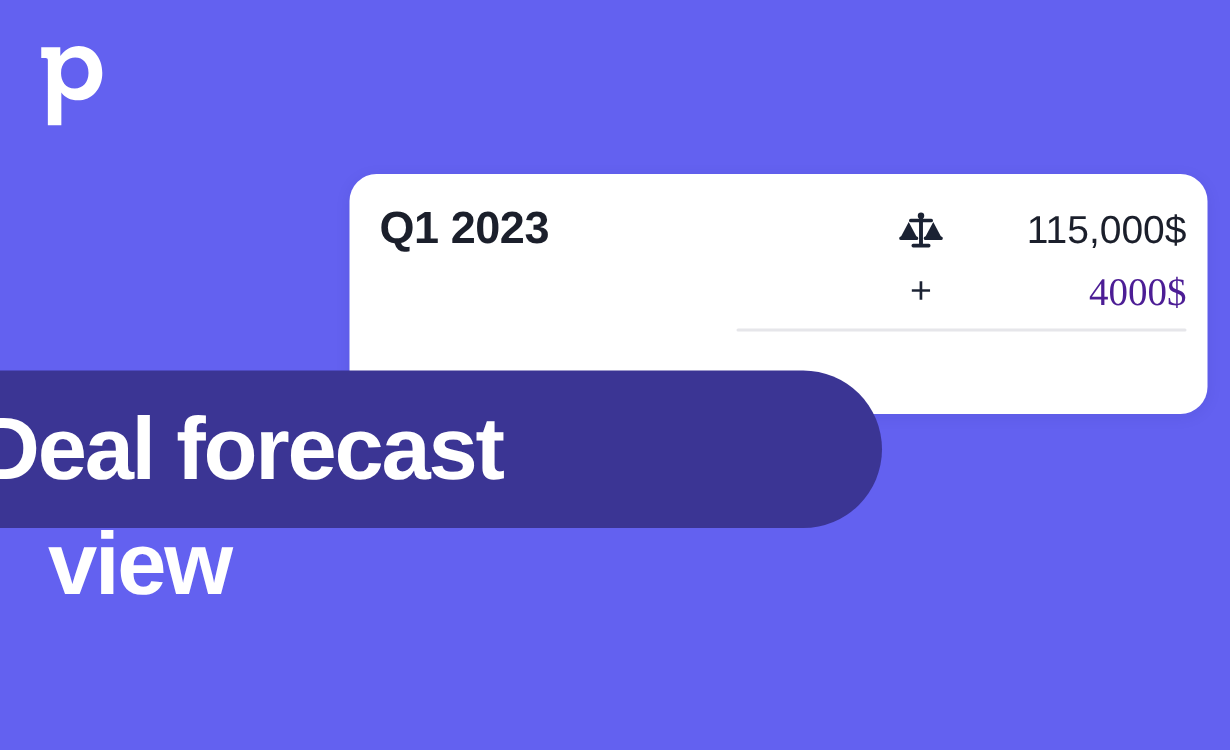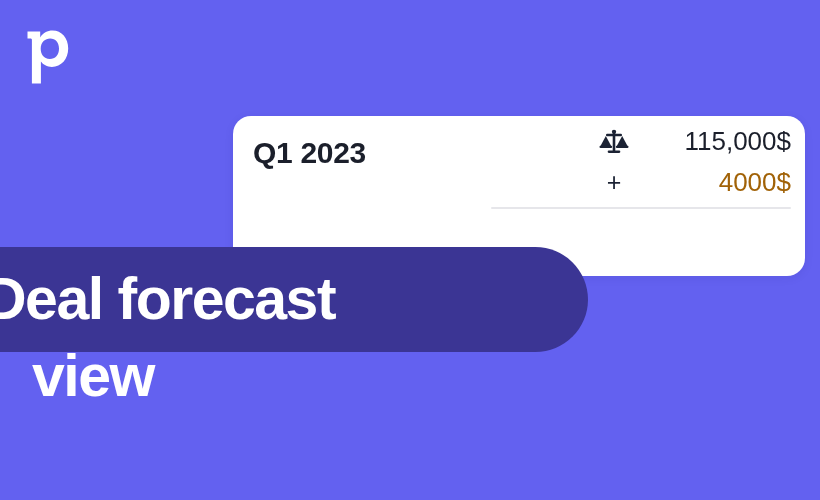--- a/index.html
+++ b/index.html
@@ -49,21 +49,21 @@
     top: 20px;
     font-size: 30px;
     font-weight: bold;
     color: #1b1f2b;
     letter-spacing: -0.3px;
     white-space: nowrap;
   }
   #amount-block {
     position: absolute;
     right: 14px;
-    top: 5px;
+    top: 17px;
     width: 300px;
   }
   .amount-row {
     display: flex;
     align-items: center;
     justify-content: flex-end;
     height: 41px;
   }
   .amount-lead {
     display: flex;
@@ -84,21 +84,22 @@
   }
   .amount-value {
     font-size: 26px;
     color: #1b1f2b;
     text-align: right;
     min-width: 150px;
     white-space: nowrap;
     letter-spacing: 0px;
   }
   .amount-value.positive {
-    color: #a16207;
+    color: #4c1d95;
+    font-family: Liberation Serif, serif;
   }
   #amount-divider {
     height: 2px;
     background: #e6e6ea;
     margin: 4px 0 4px 0;
     width: 100%;
     border-radius: 2px;
   }
   .amount-row.total {
     height: 40px;

